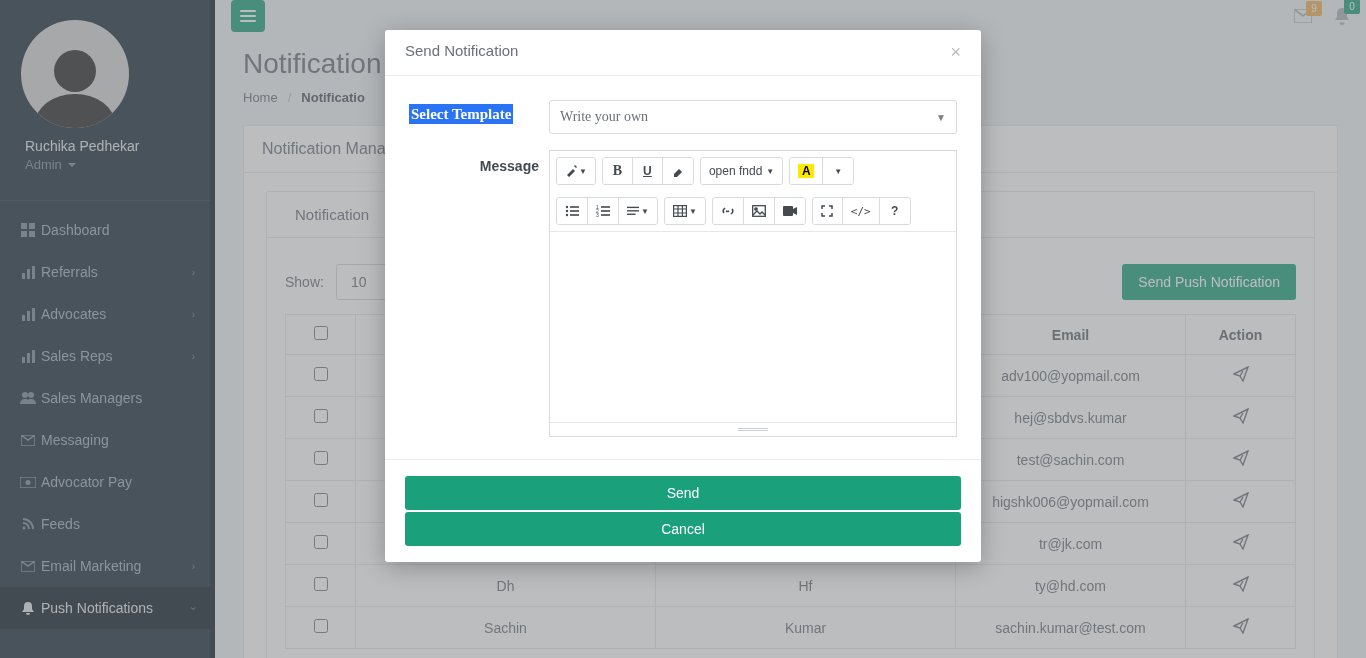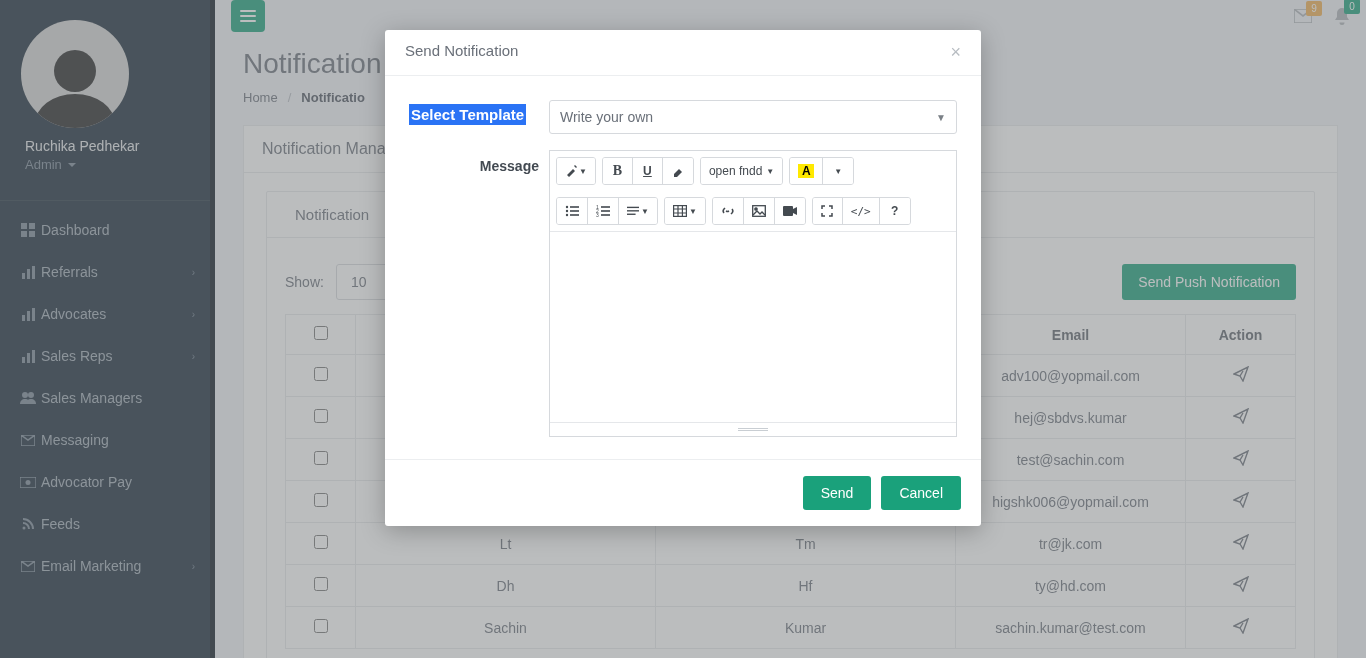--- a/index.html
+++ b/index.html
@@ -54,38 +54,38 @@
   .send-ic { color:#6a707a;}
   
   .overlay { position:absolute; inset:0; background:rgba(120,124,126,0.5);}
   
   .modal { position:absolute; left:50%; transform:translateX(-50%); top:30px; width:596px; background:#fff; border-radius:3px; box-shadow:0 5px 25px rgba(0,0,0,0.25);}
   .modal-body { padding:14px 24px 22px;}
   .modal-header { padding:12px 20px; border-bottom:1px solid #eceef0; display:flex; }
   .modal-title { font-size:15px; color:#6a7079; font-weight:500;}
   .modal-close { margin-left:auto; color:#b8bdc2; font-size:18px; cursor:pointer;}
   .form-row { display:flex; align-items:flex-start; gap:10px; margin-top:16px;}
-  .form-row:first-child { margin-top:10px;}
+  .form-row:first-child { margin-top:10px;font-family:Liberation Serif, serif;}
   .lbl { width:120px; text-align:right; font-size:14px; color:#434a52; font-weight:600; padding-top:8px;}
   .lbl-sel { background:#2a73f5; color:#fff; padding:2px 2px; font-weight:700; font-size:15px;}
   .select { flex:1; border:1px solid #d6d9dd; border-radius:3px; height:34px; display:flex; align-items:center; padding:0 10px; color:#6a7079; justify-content:space-between; cursor:pointer;}
   .caret-sm { font-size:10px; color:#7a8086;}
   .editor { flex:1; border:1px solid #d6d9dd; display:flex; flex-direction:column;}
   .toolbar { border-bottom:1px solid #e5e7ea; padding:6px 6px; display:flex; flex-wrap:wrap; gap:6px;}
   .bgroup { display:flex; border:1px solid #d6d9dd; border-radius:3px; overflow:hidden;}
   .tbtn { height:26px; min-width:30px; padding:0 8px; background:#fff; display:flex; align-items:center; justify-content:center; font-size:12px; color:#444a50; border-right:1px solid #d6d9dd; cursor:pointer;}
   .tbtn:last-child { border-right:none;}
   .tbtn.font-label { font-size:12px; }
   .bold { font-weight:700; font-family:Georgia, serif; font-size:14px;}
   .ul { text-decoration:underline; font-weight:600;}
   .txtA { background:#ffe900; width:16px; text-align:center; font-weight:700; color:#000;}
   .ed-area { height:190px; }
   .ed-resize { height:14px; border-top:1px solid #e5e7ea; display:flex; align-items:center; justify-content:center;}
   .ed-resize span { width:30px; height:3px; border-top:1px solid #c9ced3; border-bottom:1px solid #c9ced3;}
-  .modal-footer { border-top:1px solid #eceef0; padding:16px 20px; display:flex; justify-content:flex-end; gap:10px;}
+  .modal-footer { border-top:1px solid #eceef0; padding:16px 20px; display:flex; justify-content:flex-end; gap:2px;flex-direction:column;}
   .btn-md { height:34px; padding:0 18px;}
   input[type=checkbox]{ width:14px;height:14px;}
   svg { display:block;}
 </style>
 </head>
 <body>
 
 <div class="app">
 
   <div class="sidebar">
@@ -185,20 +185,29 @@
         <span>Feeds</span>
       </div>
       <div class="nav-item">
         <span class="nav-icon">
           <svg width="14" height="11" viewBox="0 0 14 11" fill="currentColor">
               <path d="M0 0h14v11H0z M0 0l7 5 7-5" fill="none" stroke="currentColor" stroke-width="1.5"></path>
             </svg>
         </span>
         <span>Email Marketing</span>
         <span class="chev">›</span>
+      </div>
+      <div class="nav-item active">
+        <span class="nav-icon" style="color:#e4e7ea">
+          <svg width="14" height="14" viewBox="0 0 14 14" fill="currentColor">
+              <path d="M7 1a4 4 0 00-4 4v3l-2 3h12l-2-3V5a4 4 0 00-4-4zm0 13a2 2 0 002-2H5a2 2 0 002 2z"></path>
+            </svg>
+        </span>
+        <span>Push Notifications</span>
+        <span class="chev" style="transform:rotate(90deg)">›</span>
       </div>
     </div>
     <div class="scroller"></div>
   </div>
 
   <div class="main">
     <div class="topbar">
       <div class="hamburger">
         <span></span>
           <span></span>

